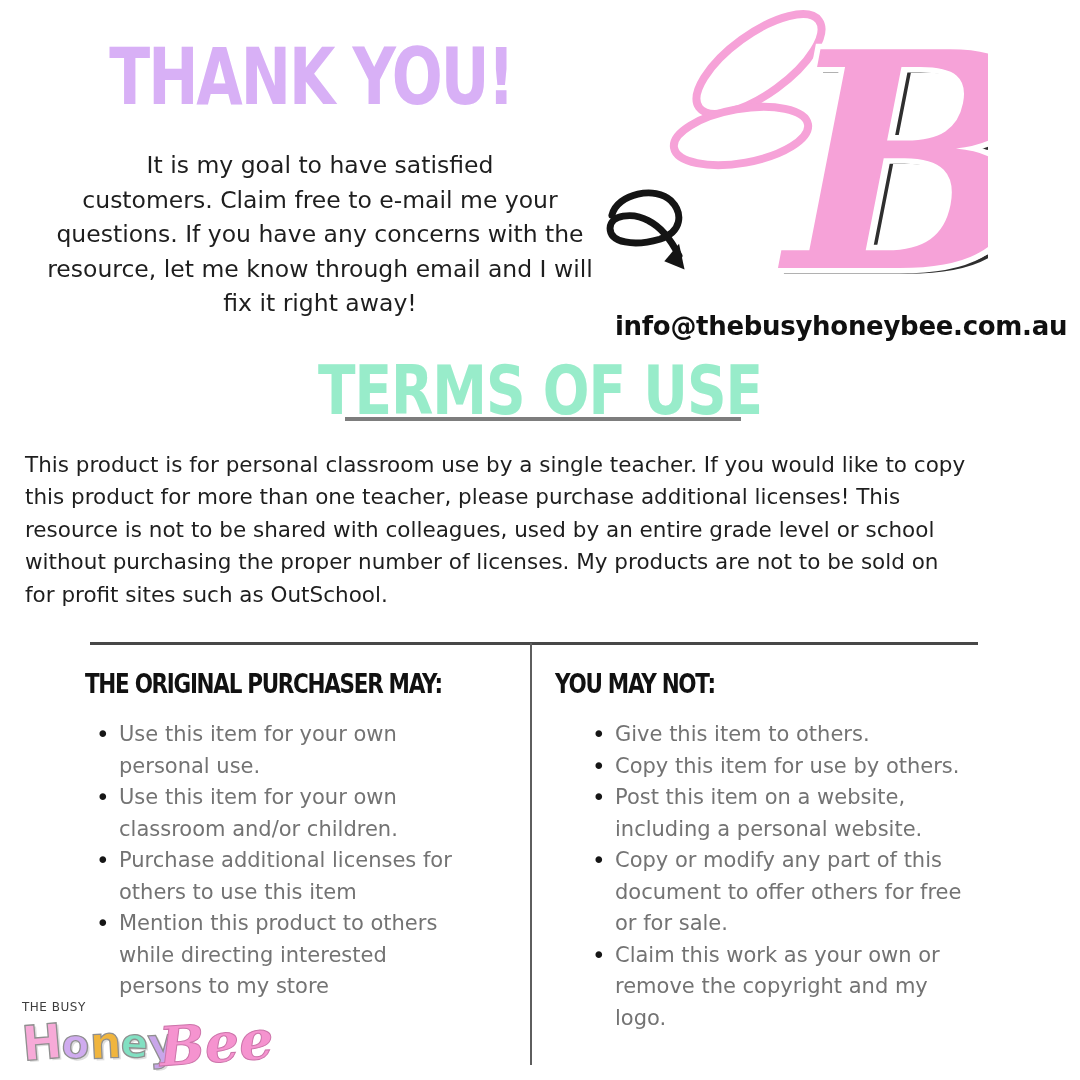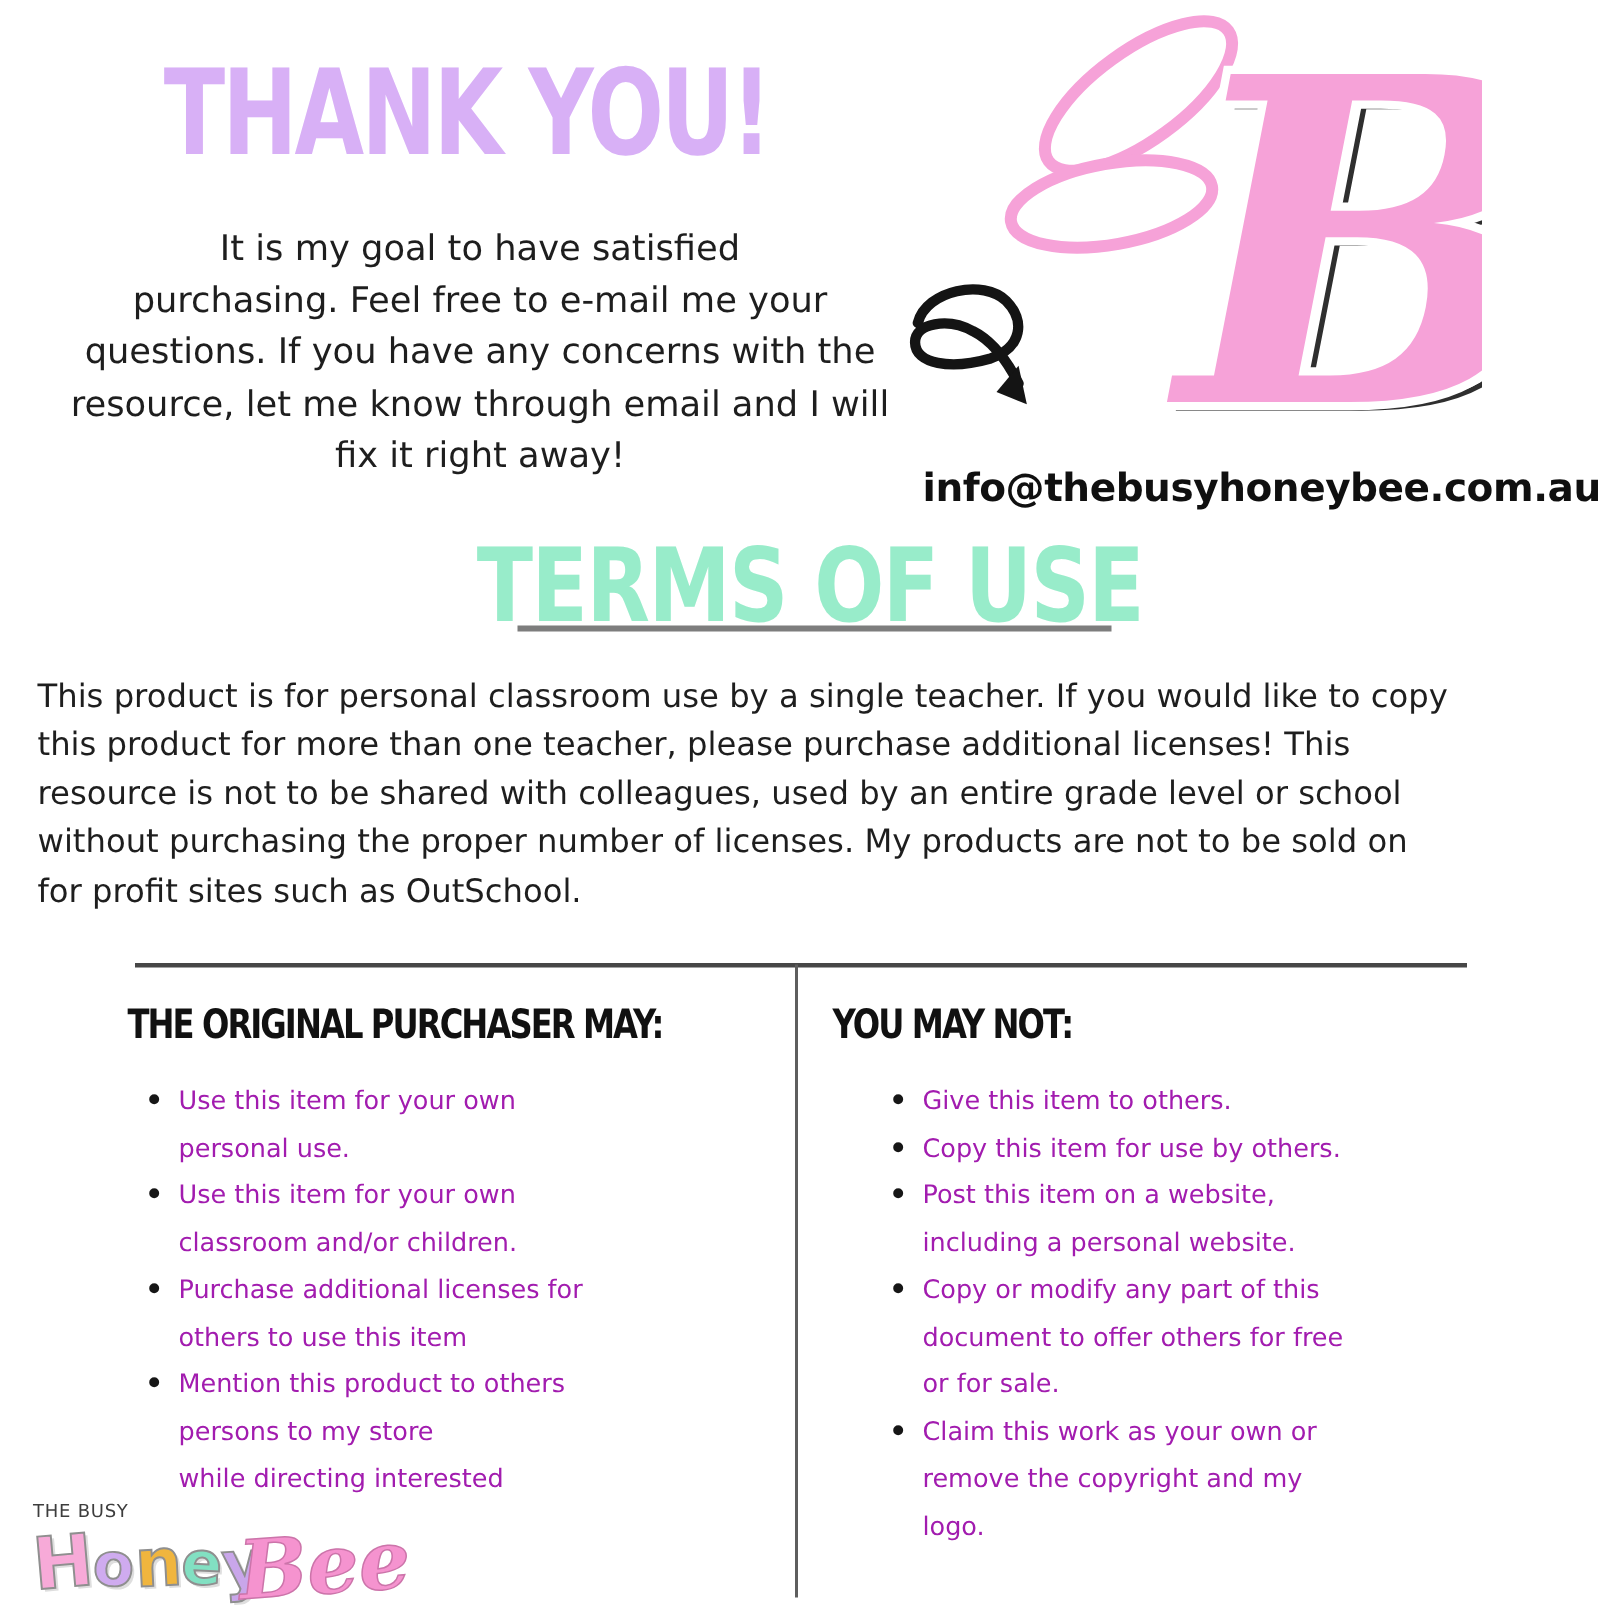--- a/index.html
+++ b/index.html
@@ -37,21 +37,21 @@
                 font-size:21.5px; line-height:32.4px; color:#1e1e1e; }
 
   
   .hline { left:90px; top:642px; width:888px; height:3px; background:#474747; }
   .vline { left:530px; top:643px; width:2px; height:422px; background:#5e5e5e; }
   .col { top:668px; text-align:left; }
   .col-left  { left:85px;  width:430px; }
   .col-right { left:555px; width:505px; }
   .col-header { font-size:21.5px; font-weight:bold; letter-spacing:-1.3px; color:#111111; }
   .squash-col { display:inline-block; transform:scaleY(1.25); transform-origin:center top; }
-  .blist { list-style:none; margin-top:26px; font-size:17px; line-height:31.5px; color:#a21caf; }
+  .blist { list-style:none; margin-top:26px; font-size:21px; line-height:31.5px; color:#737373; }
   .col-left  .blist { padding:0 18px 0 34px; }
   .col-right .blist { padding:0 40px 0 60px; }
   .blist li { position:relative; }
   .blist li::before { content:"•"; position:absolute; left:-23px; top:0px; font-size:23px; color:#161616; }
 
   
   .footer-logo { left:22px; top:1000px; width:230px; }
   .logo-top { font-size:12px; font-weight:normal; letter-spacing:0.5px; color:#3d3d3d; }
   .logo-row { display:flex; align-items:flex-end; height:58px; margin-top:-6px; }
   .ltr { font-weight:bold; -webkit-text-stroke:1.3px #8f8f8f;
@@ -71,21 +71,21 @@
 <body>
 
 <div class="page">
 
   <div class="abs thank-title">
     <span class="squash-title" style="color: rgb(216, 176, 246);">THANK YOU!</span>
   </div>
 
   <div class="abs thank-body">
     <div class="pline">It is my goal to have satisfied</div>
-    <div class="pline">purchasing. Feel free to e-mail me your</div>
+    <div class="pline">customers. Claim free to e-mail me your</div>
     <div class="pline">questions. If you have any concerns with the</div>
     <div class="pline">resource, let me know through email and I will</div>
     <div class="pline">fix it right away!</div>
   </div>
 
   <svg class="abs arrow" viewBox="0 0 100 100">
     <path class="stroke" d="M 14 34 C 20 10, 62 2, 78 18 C 92 32, 90 52, 66 60 C 38 68, 12 64, 12 48 C 12 34, 36 30, 54 40 C 70 48, 80 64, 87 78"></path>
     <path class="head" d="M 93 93 L 71 84 L 87 65 Z"></path>
   </svg>
 
@@ -127,22 +127,22 @@
       <li>
         <div>Use this item for your own</div>
         <div>classroom and/or children.</div>
       </li>
       <li>
         <div>Purchase additional licenses for</div>
         <div>others to use this item</div>
       </li>
       <li>
         <div>Mention this product to others</div>
+        <div>while directing interested</div>
         <div>persons to my store</div>
-        <div>while directing interested</div>
       </li>
     </ul>
   </div>
 
   <div class="abs col col-right">
     <div class="col-header">
       <span class="squash-col">YOU MAY NOT:</span>
     </div>
     <ul class="blist">
       <li>

